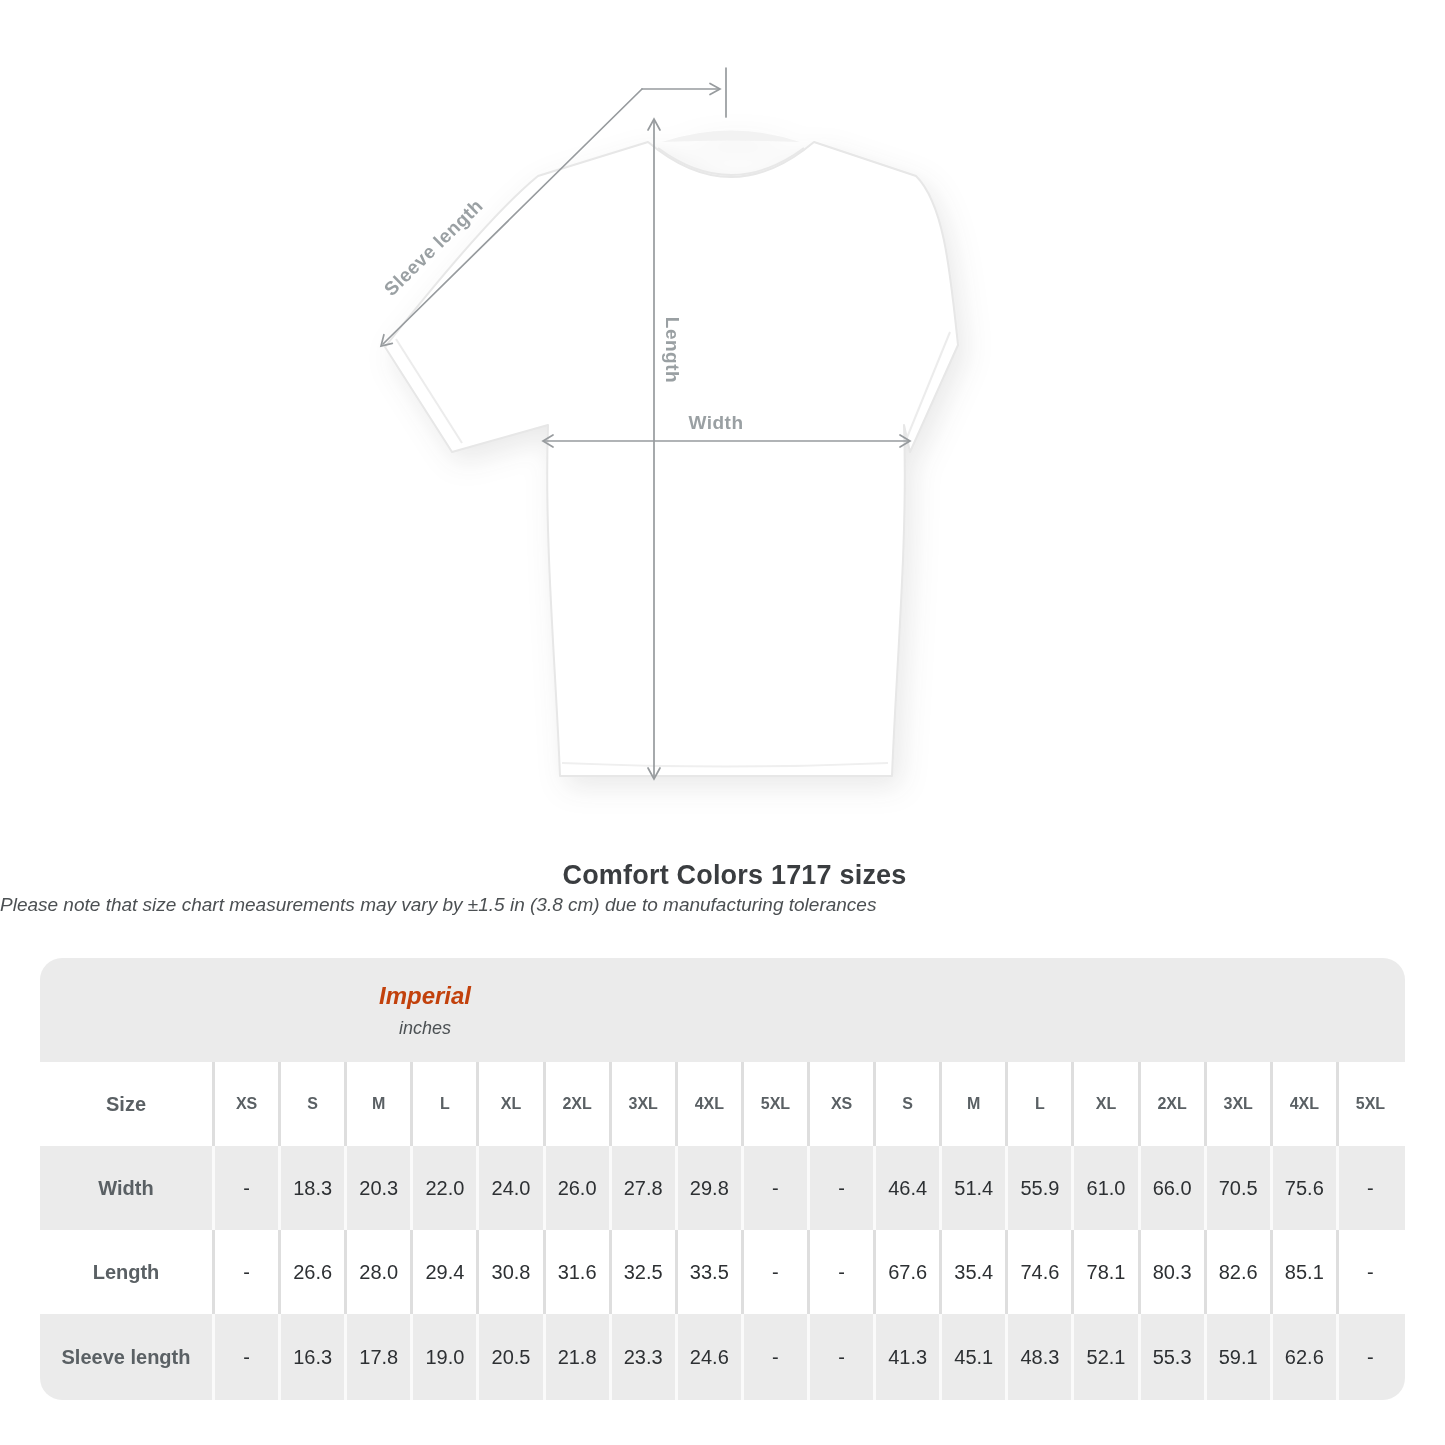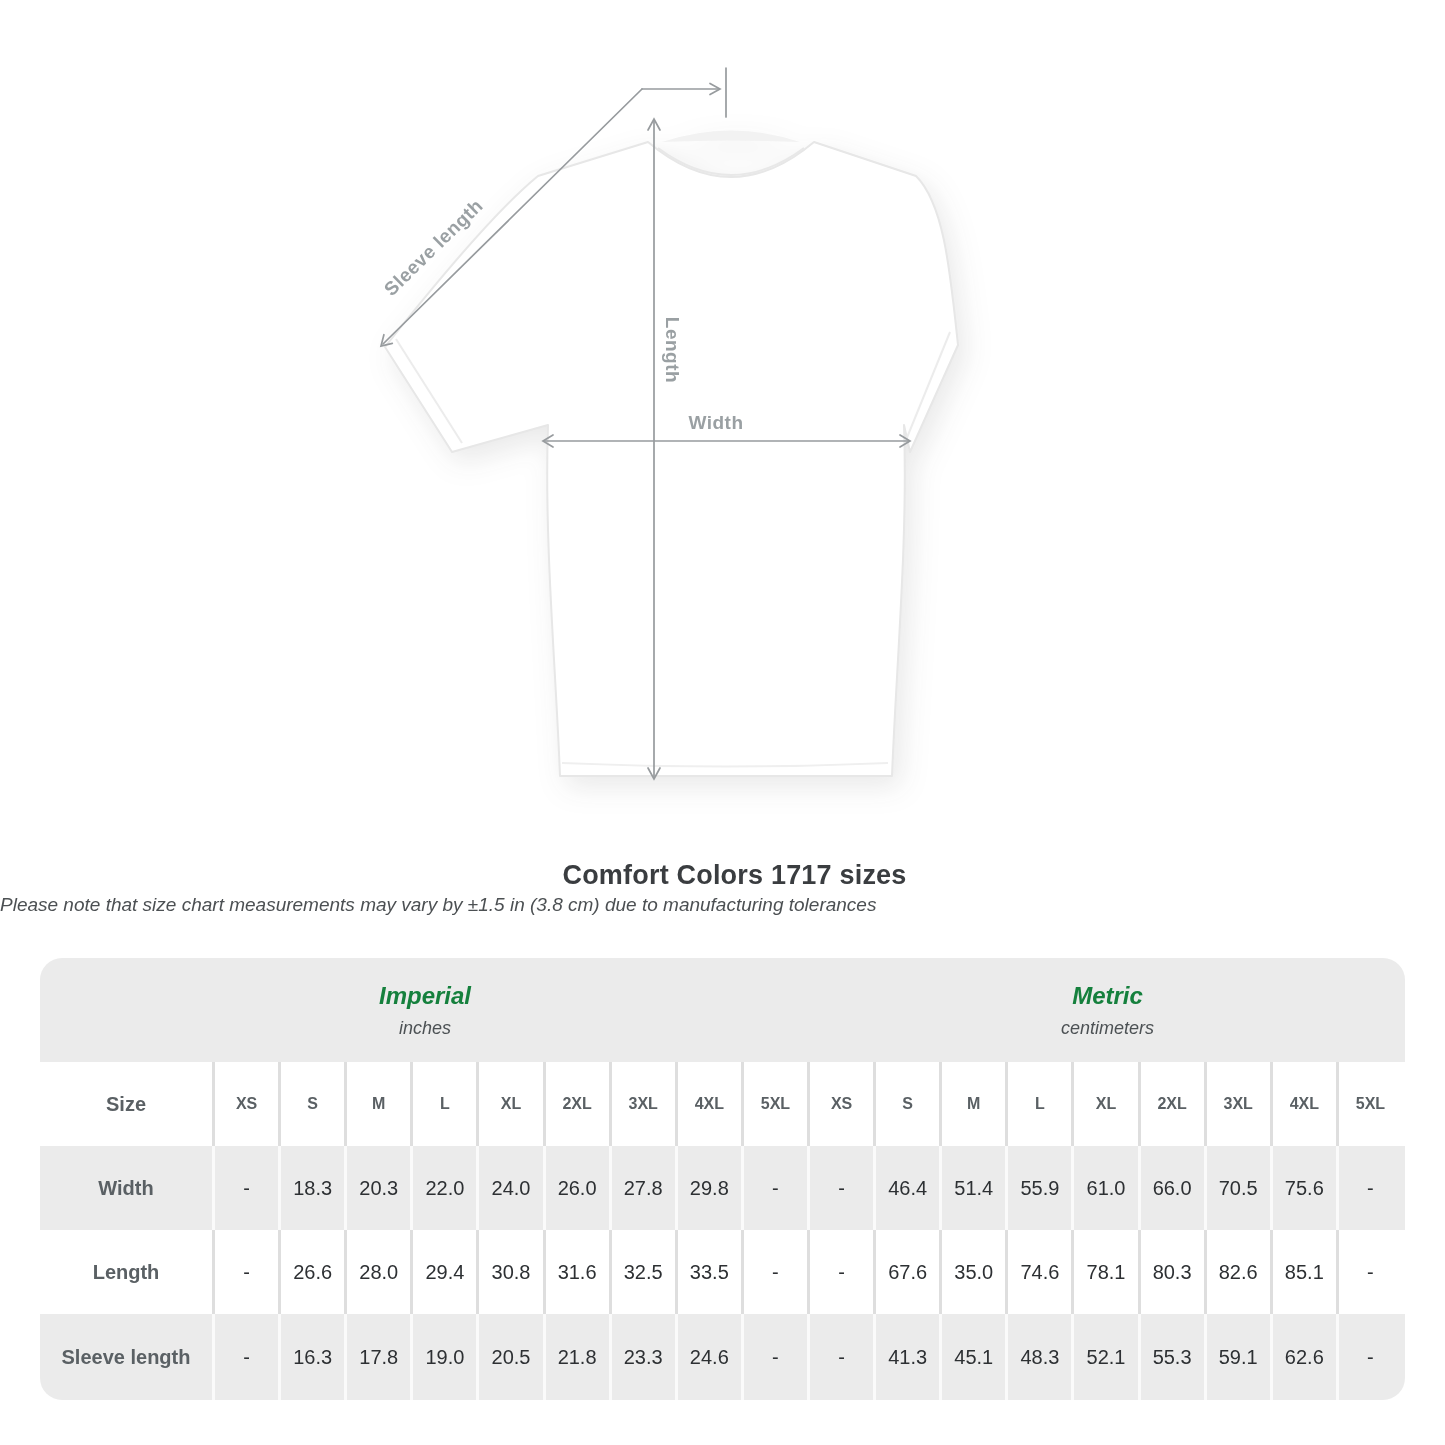--- a/index.html
+++ b/index.html
@@ -19,21 +19,21 @@
     font-size:19px;font-style:italic;color:#4c5053;
   }
   .size-table{
     position:absolute;left:40px;top:958px;width:1365px;height:442px;
     border-radius:22px;overflow:hidden;background:#ffffff;
   }
   .unit-band{
     height:104px;background:#ebebeb;display:grid;grid-template-columns:770px 595px;
   }
   .unit-half{display:flex;flex-direction:column;align-items:center;justify-content:center;}
-  .unit-name{font-size:24px;font-weight:bold;font-style:italic;color:#15803d;}
+  .unit-name{font-size:24px;font-weight:bold;font-style:italic;color:#c2410c;}
   .unit-sub{font-size:18px;font-style:italic;color:#4c5154;margin-top:8px;}
   .trow{display:grid;grid-template-columns:175px repeat(18,1fr);height:84px;}
   .trow.gray{background:#ebebeb;}
   .trow:last-child{height:87px;}
   .trow .cell{
     display:flex;align-items:center;justify-content:center;
     border-right:3px solid transparent;
   }
   .trow.white .cell:not(:last-child){border-right-color:#dedede;}
   .trow.gray  .cell:not(:last-child){border-right-color:rgba(255,255,255,0.72);}
@@ -96,24 +96,20 @@
 
   <h1 class="title">Comfort Colors 1717 sizes</h1>
   <p class="subtitle">Please note that size chart measurements may vary by ±1.5 in (3.8 cm) due to manufacturing tolerances</p>
 
   <div class="size-table">
     <div class="unit-band">
       <div class="unit-half">
         <div class="unit-name">Imperial</div>
         <div class="unit-sub">inches</div>
       </div>
-      <div class="unit-half">
-        <div class="unit-name">Metric</div>
-        <div class="unit-sub">centimeters</div>
-      </div>
     </div>
     <div id="grid">
         <div class="trow white">
           <div class="cell lab">Size</div>
           <div class="cell head">XS</div>
           <div class="cell head">S</div>
           <div class="cell head">M</div>
           <div class="cell head">L</div>
           <div class="cell head">XL</div>
           <div class="cell head">2XL</div>
@@ -157,21 +153,21 @@
           <div class="cell val">26.6</div>
           <div class="cell val">28.0</div>
           <div class="cell val">29.4</div>
           <div class="cell val">30.8</div>
           <div class="cell val">31.6</div>
           <div class="cell val">32.5</div>
           <div class="cell val">33.5</div>
           <div class="cell val">-</div>
           <div class="cell val">-</div>
           <div class="cell val">67.6</div>
-          <div class="cell val">35.0</div>
+          <div class="cell val">35.4</div>
           <div class="cell val">74.6</div>
           <div class="cell val">78.1</div>
           <div class="cell val">80.3</div>
           <div class="cell val">82.6</div>
           <div class="cell val">85.1</div>
           <div class="cell val">-</div>
         </div>
         <div class="trow gray">
           <div class="cell lab">Sleeve length</div>
           <div class="cell val">-</div>

